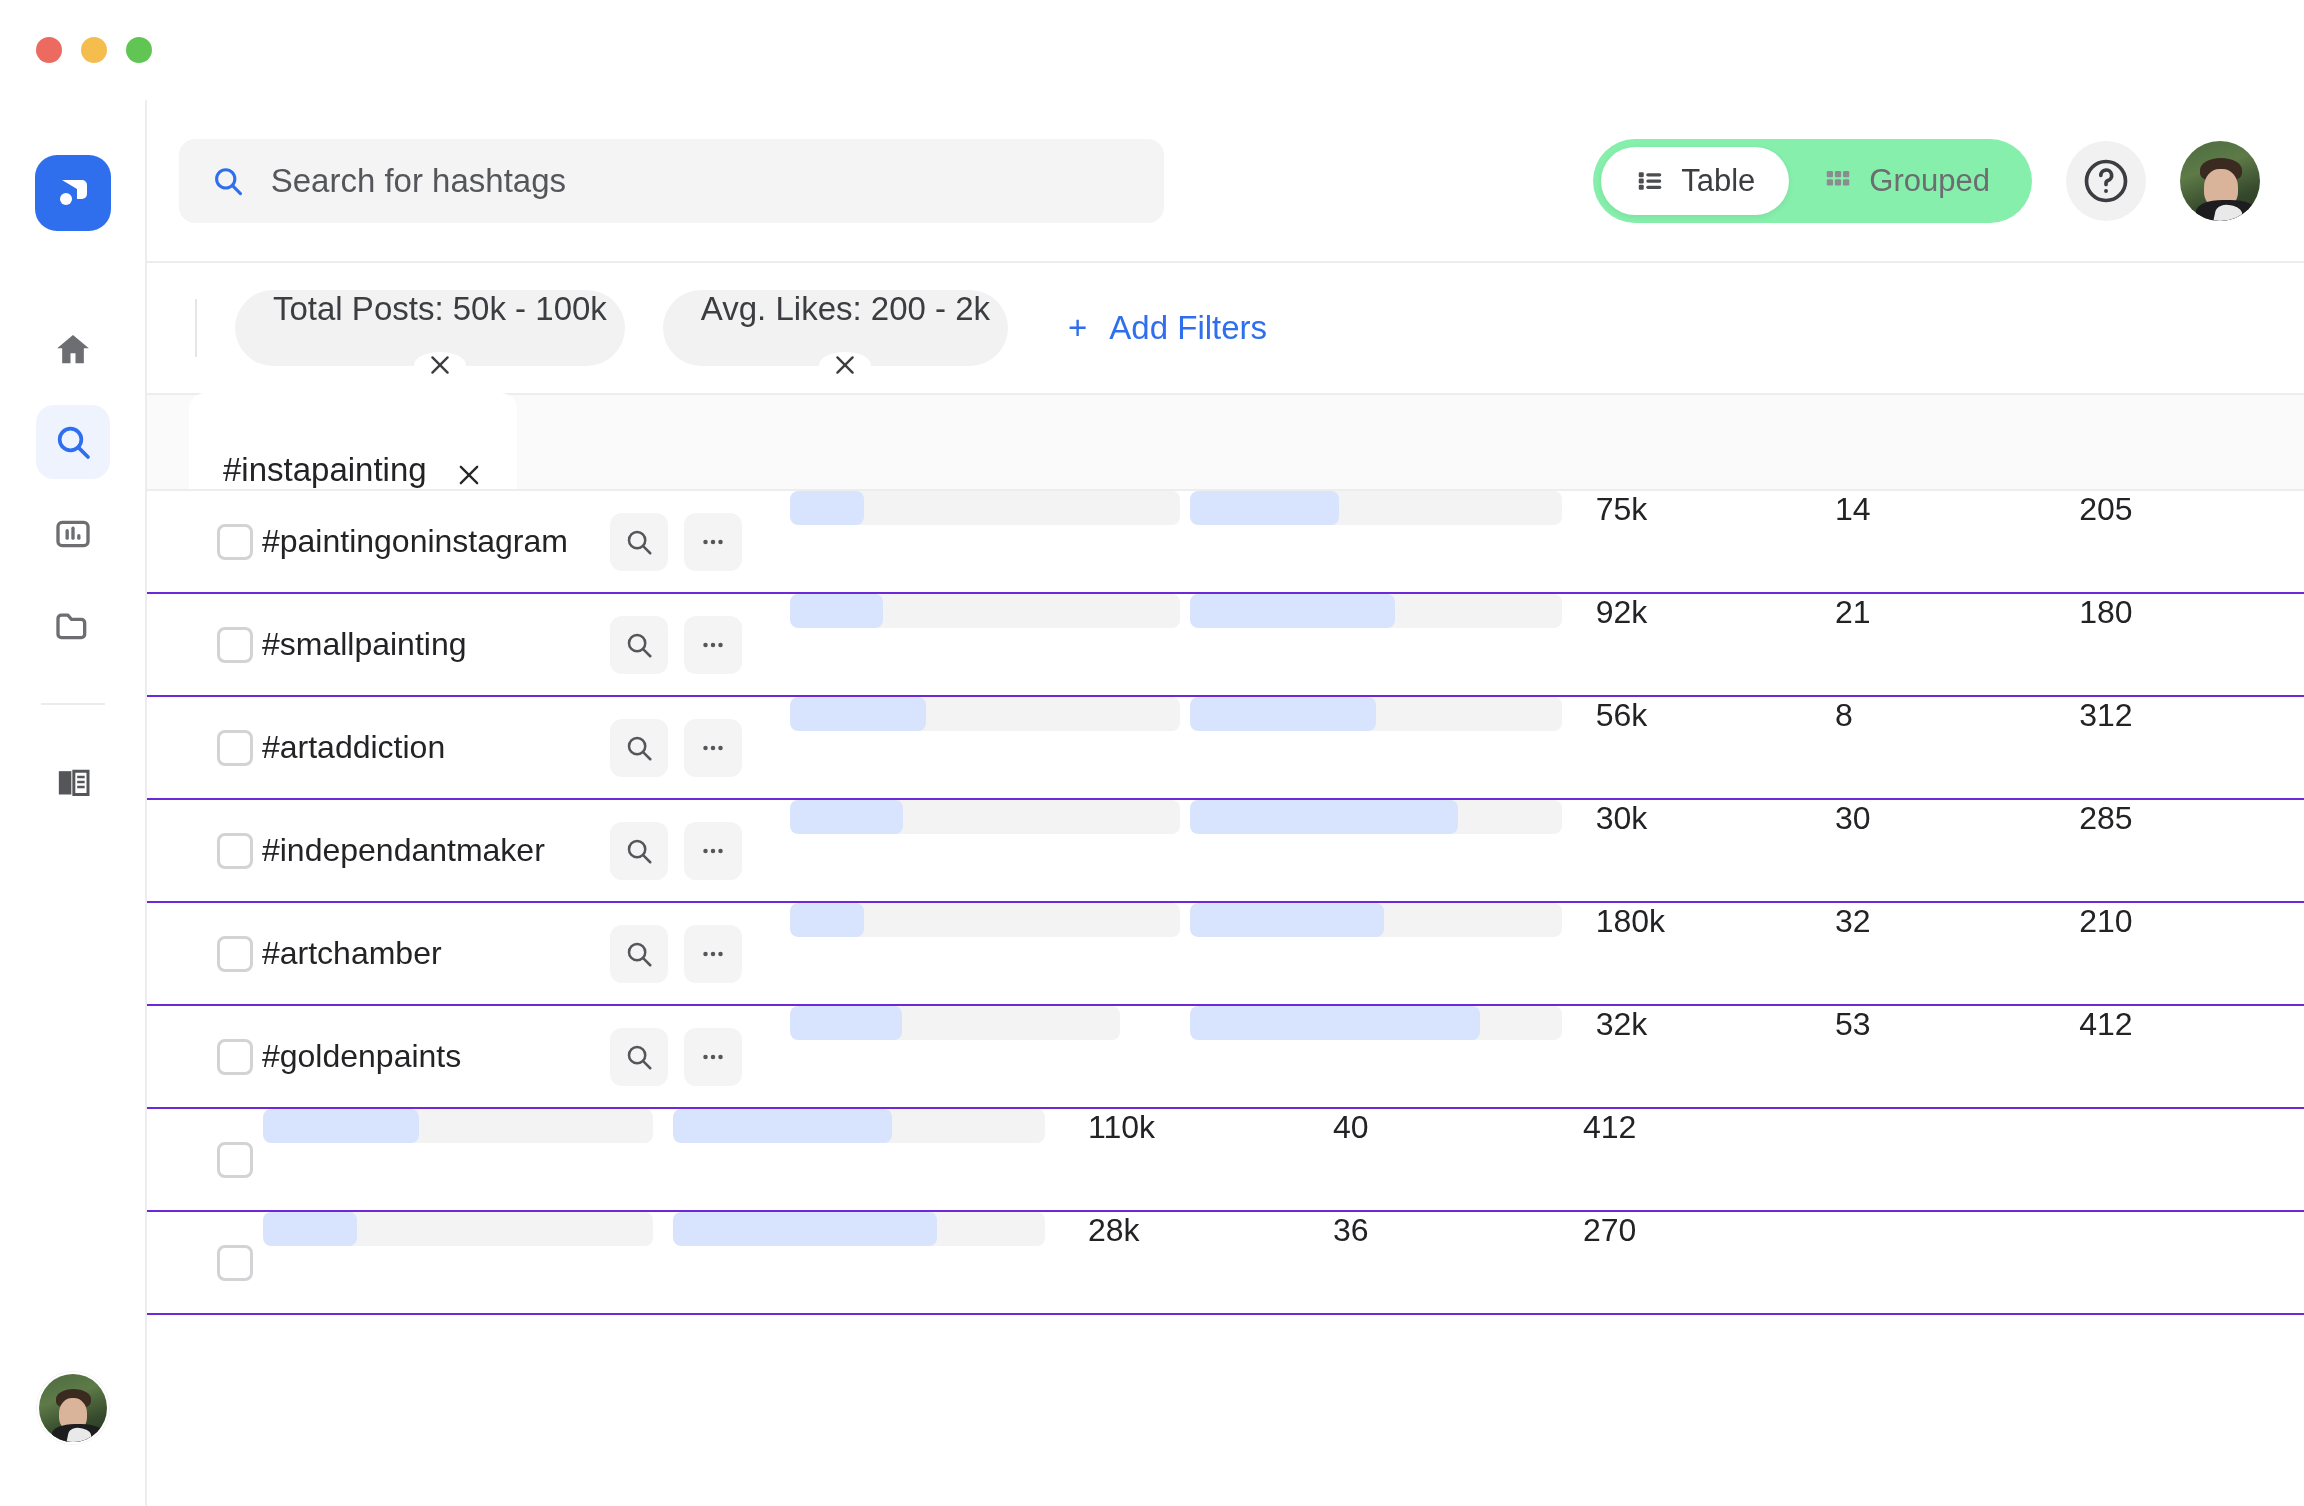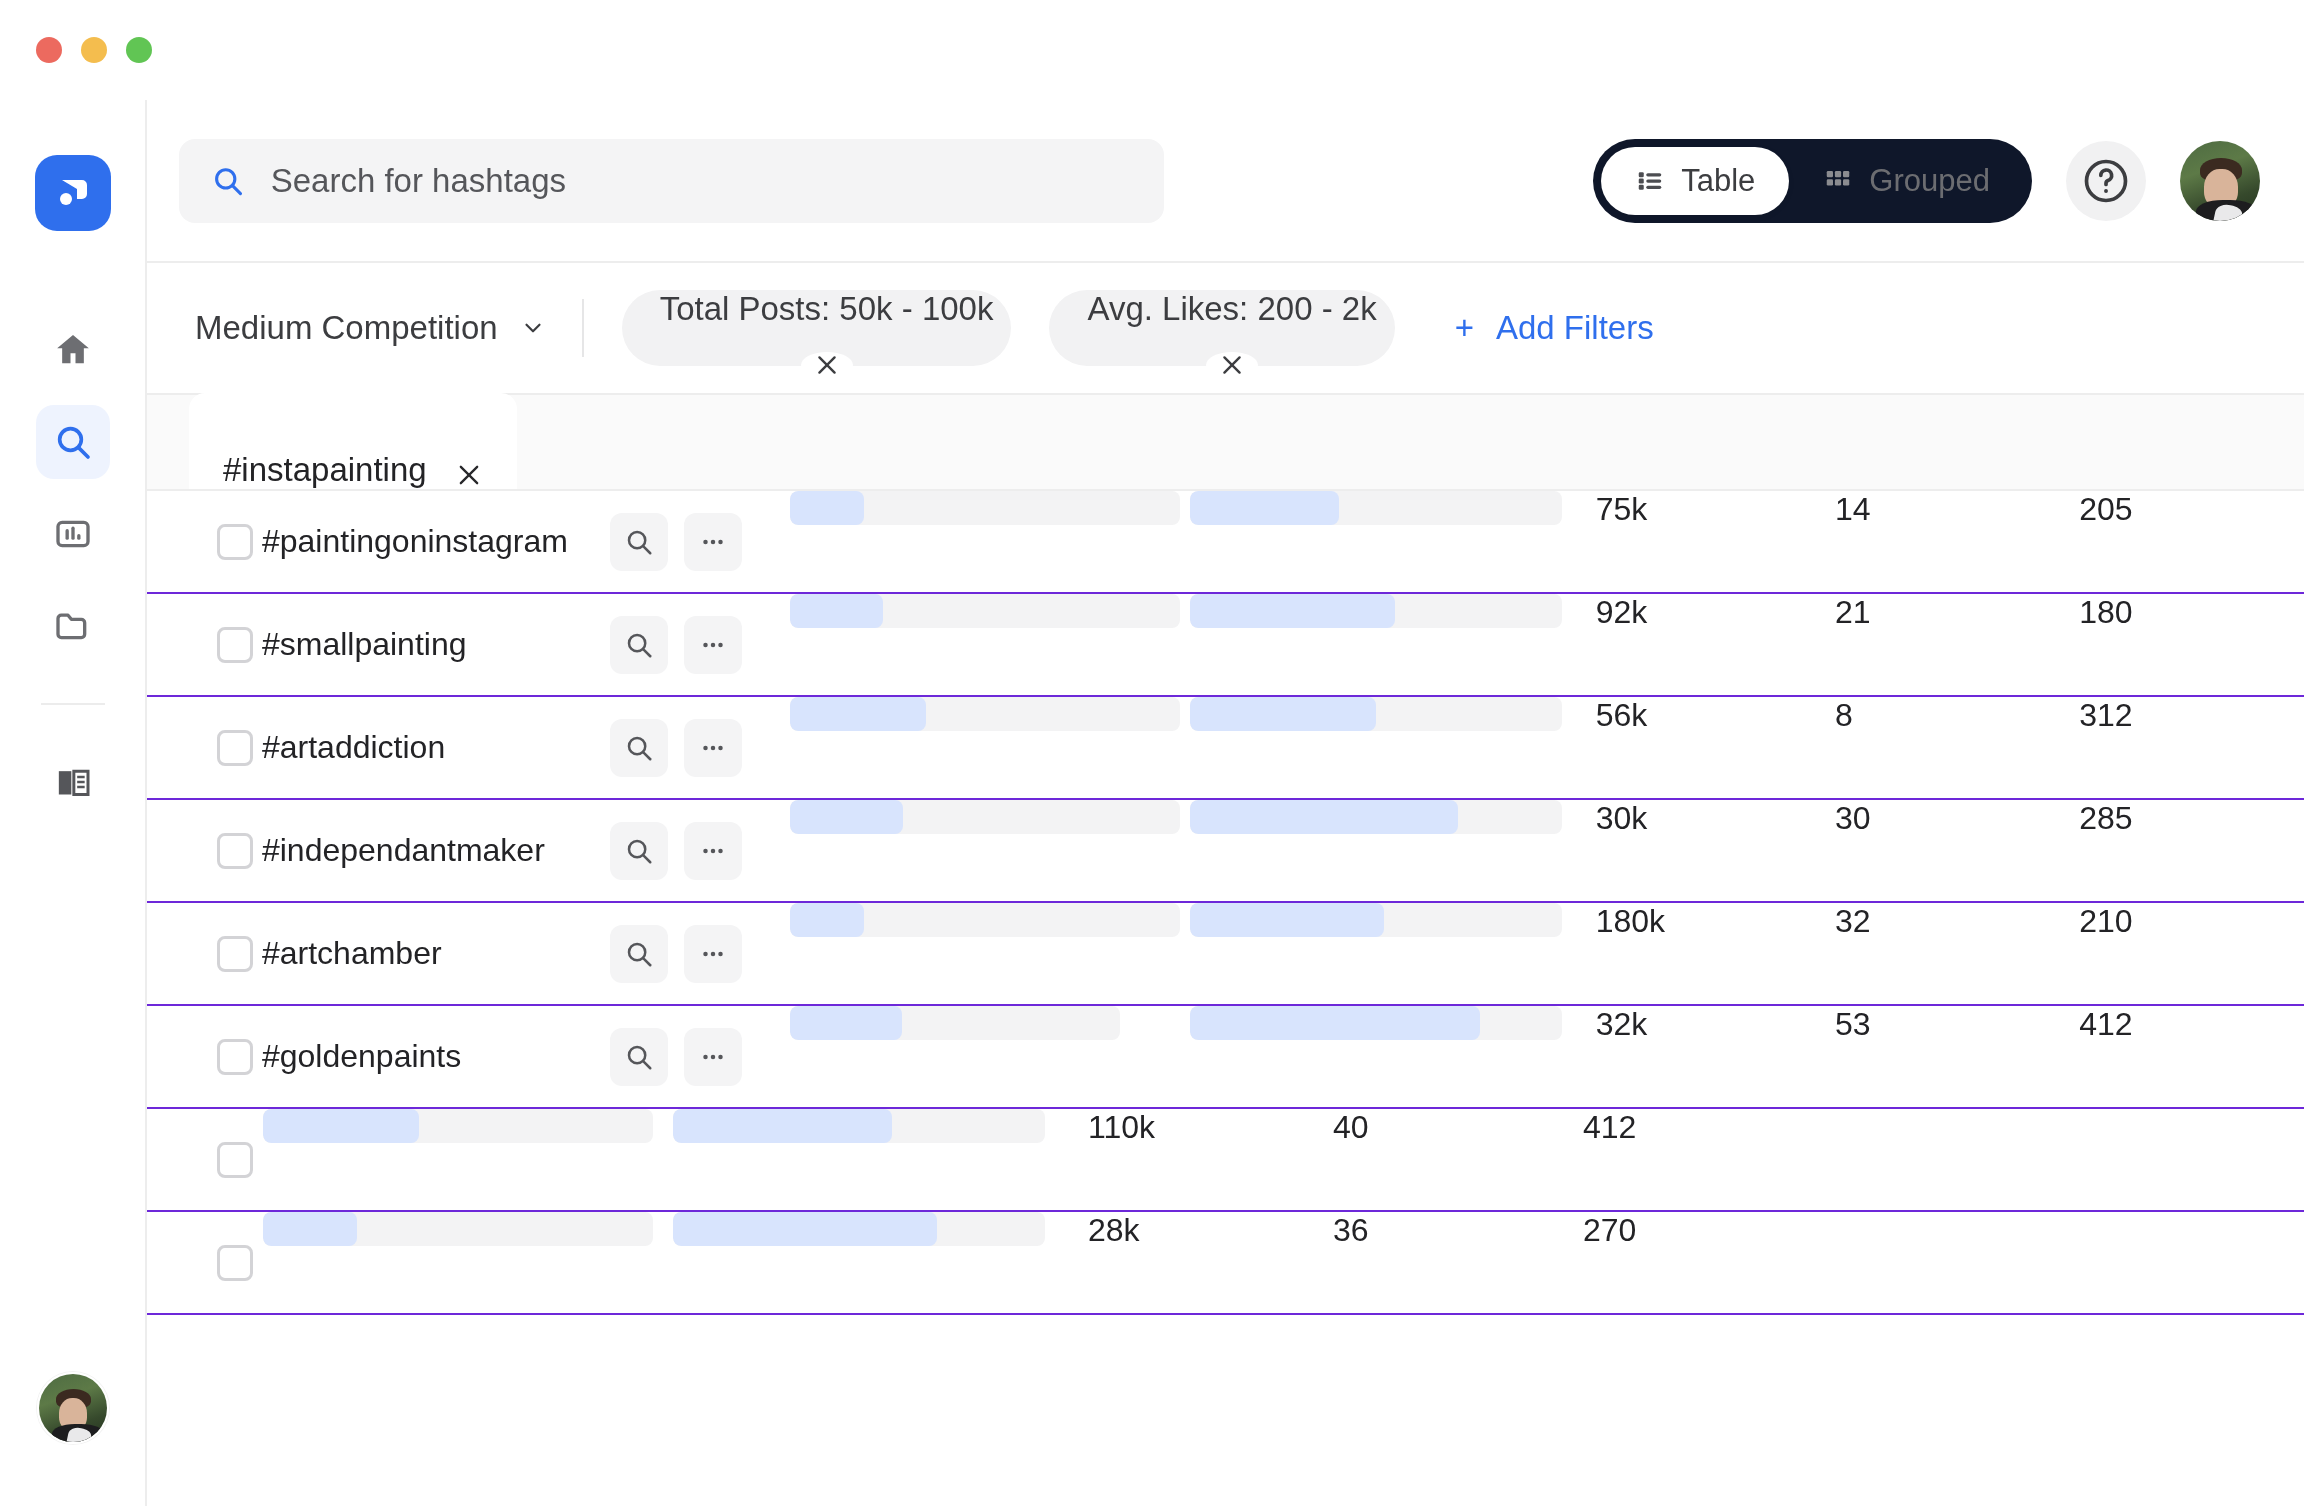--- a/index.html
+++ b/index.html
@@ -137,21 +137,21 @@
 
   .header-right {
     margin-left: auto;
     display: flex;
     align-items: center;
     gap: 34px;
   }
   .viewtoggle {
     display: flex;
     align-items: center;
-    background: #0f172a;
+    background: #86efac;
     border-radius: 999px;
     padding: 8px;
     height: 84px;
   }
   .viewtoggle .seg {
     display: flex;
     align-items: center;
     gap: 16px;
     padding: 0 34px;
     height: 68px;
@@ -448,26 +448,20 @@
               <div class="face"></div>
               <div class="body"></div>
               <div class="collar"></div>
           </div>
         </div>
       </div>
     </div>
 
     <div class="filterbar">
 
-      <div class="comp-select">
-        <span>Medium Competition</span>
-        <svg width="26" height="26" viewBox="0 0 24 24" fill="none" stroke="#3c3d40" stroke-width="2" stroke-linecap="round" stroke-linejoin="round">
-          <polyline points="6 9 12 15 18 9"></polyline>
-        </svg>
-      </div>
 
       <div class="vdivider"></div>
 
       <div class="chip">
         <span>Total Posts: 50k - 100k</span>
         <span class="chip-x">
           <svg width="26" height="26" viewBox="0 0 24 24" fill="none" stroke="#3c3d40" stroke-width="2.2" stroke-linecap="round">
             <line x1="5" y1="5" x2="19" y2="19"></line>
               <line x1="19" y1="5" x2="5" y2="19"></line>
           </svg>

